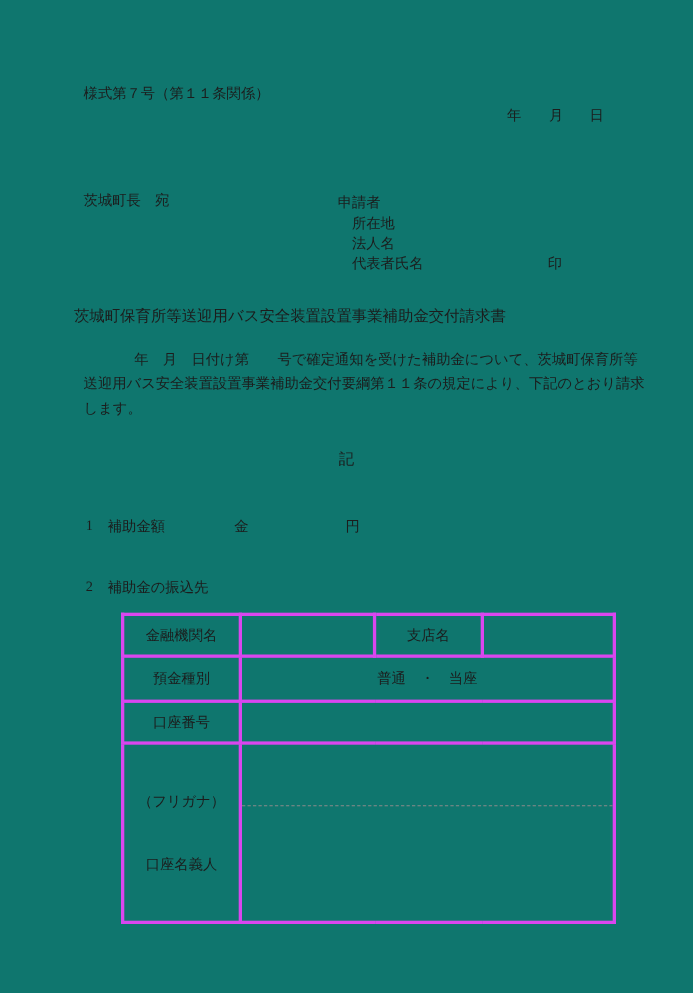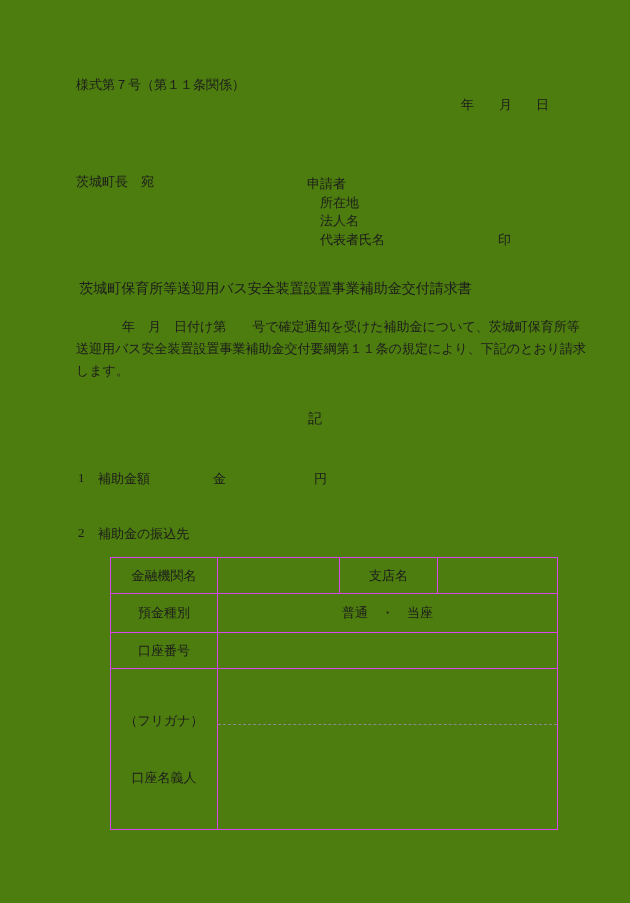--- a/index.html
+++ b/index.html
@@ -1,20 +1,20 @@
 <!DOCTYPE html>
 <html lang="ja"><head>
 <meta charset="utf-8">
 <style>
   html, body { margin: 0; padding: 0; background: #fcfcfc; }
   .page {
     position: relative;
     width: 630px;
     height: 903px;
-    background: #4d7c0f;
+    background: #0f766e;
     font-family: "Liberation Serif", "DejaVu Serif", serif;
     color: #1c1c1c;
     overflow: hidden;
   }
   .abs {
     position: absolute;
     white-space: pre;
     font-size: 13px;
     line-height: 16px;
   }
@@ -22,21 +22,21 @@
   .date-line-year  { left: 461px; top: 97px; }
   .date-line-month { left: 499px; top: 97px; }
   .date-line-day   { left: 536px; top: 97px; }
   .addressee { left: 76px; top: 134px; margin-top: 40px; }
   .applicant-label { left: 307px; top: 176px; }
   .applicant-address { left: 320px; top: 195px; }
   .applicant-corp { left: 320px; top: 213px; }
   .applicant-rep { left: 320px; top: 232px; }
   .seal { left: 498px; top: 232px; }
   .doc-title {
-    left: 12px; top: 281px; width: 527px;
+    left: 0; top: 281px; width: 527px;
     text-align: center; font-size: 14px; white-space: pre;
   }
   .body-par { position: absolute; left: 76px; top: 316px; }
   .body-line { white-space: pre; font-size: 13px; line-height: 22px; height: 22px; }
   .body-line.indent { padding-left: 46px; }
   .ki-heading {
     left: 0; top: 411px; width: 630px;
     text-align: center; font-size: 14px;
   }
   .item-line { position: absolute; left: 0; top: 0; width: 630px; height: 18px; }
@@ -45,21 +45,21 @@
   .item-line span { position: absolute; top: 0; white-space: pre; font-size: 13px; }
   .i-no { left: 78px; }
   .i-label { left: 98px; text-align: center; }
   .i-kin { left: 213px; }
   .i-yen { left: 314px; }
   .bank-table {
     position: absolute; left: 110px; top: 557px;
     width: 447px; border-collapse: collapse; table-layout: fixed;
   }
   .bank-table td {
-    border: 1px solid #d946ef;
+    border: 3px solid #d946ef;
     padding: 0;
     font-size: 13px;
     color: #1c1c1c;
     text-align: center;
     vertical-align: middle;
     white-space: pre;
     overflow: hidden;
   }
   .r1 td { height: 35px; }
   .r2 td { height: 38px; }

